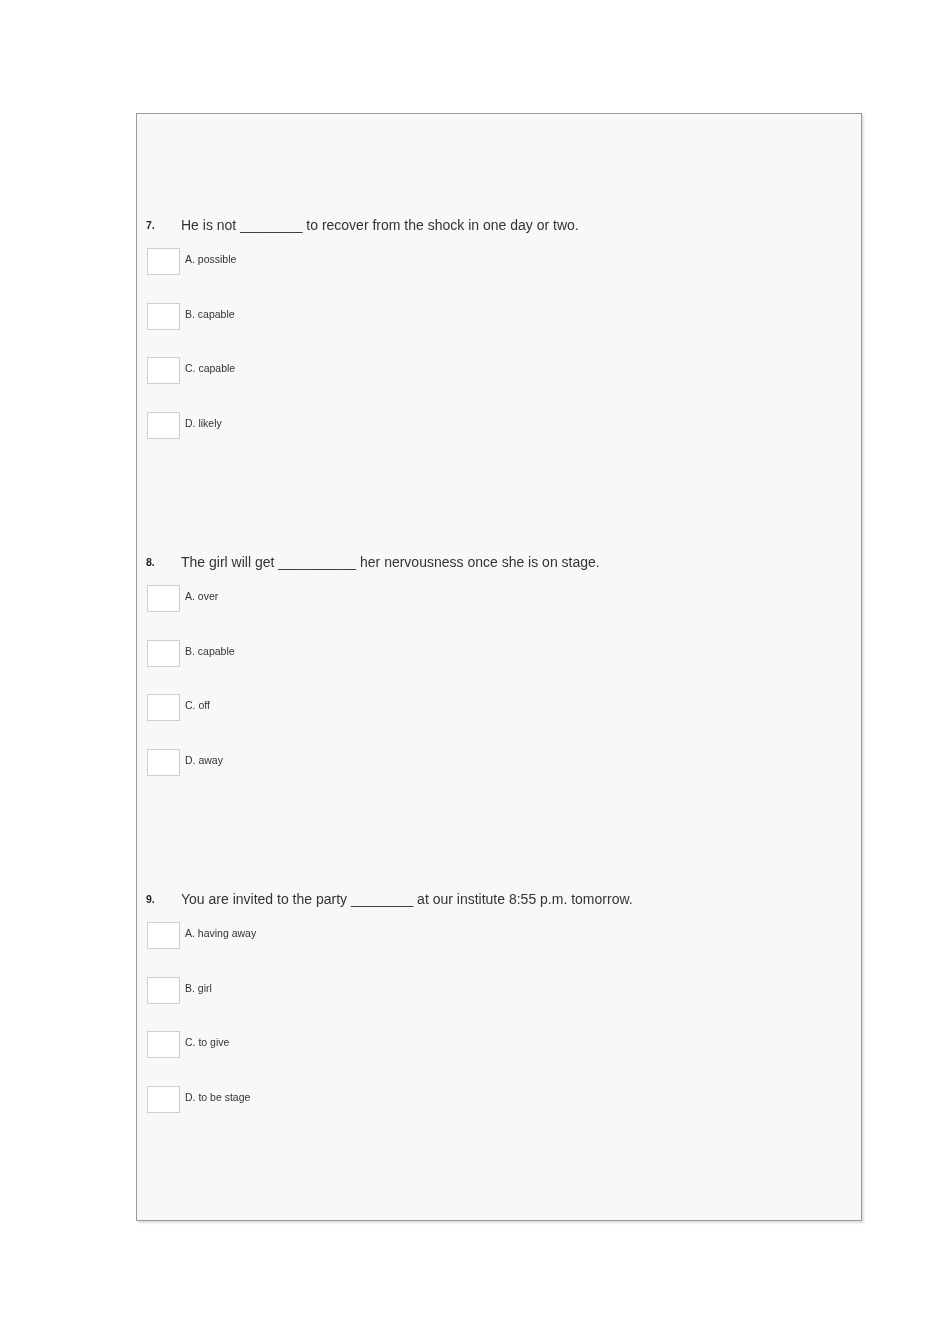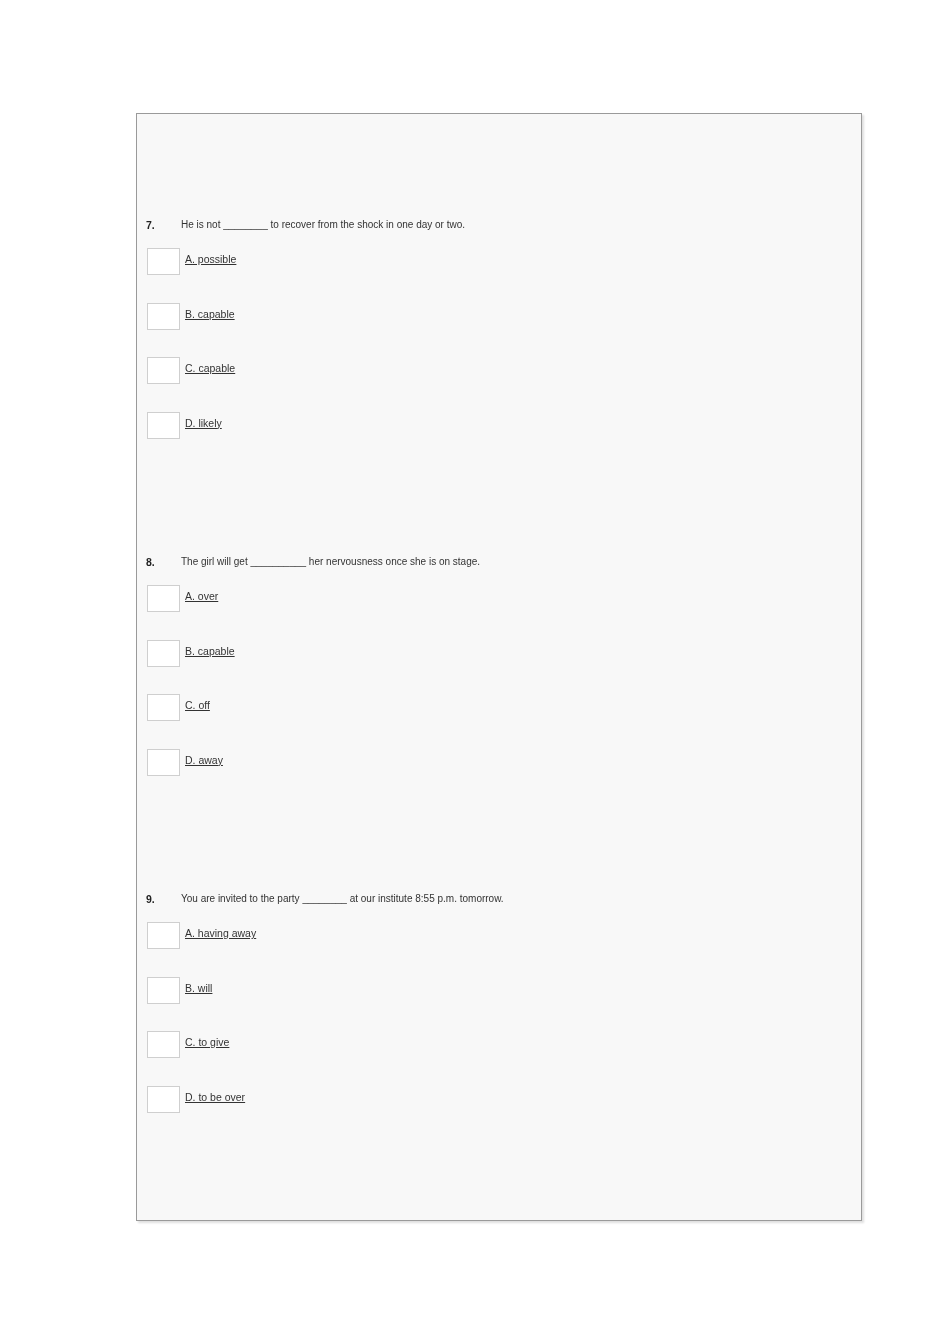--- a/index.html
+++ b/index.html
@@ -53,21 +53,21 @@
     top: 0;
     font-size: 10.5px;
     font-weight: bold;
     color: #222222;
     line-height: 14px;
   }
   .q-text {
     position: absolute;
     left: 44px;
     top: 0;
-    font-size: 10px;
+    font-size: 14px;
     color: #333333;
     line-height: 14px;
     white-space: pre;
   }
 
   .options {
     position: relative;
     margin-top: 0;
   }
   .option-row {
@@ -95,21 +95,20 @@
   }
 
   .option-label {
     position: absolute;
     left: 48px;
     top: 4px;
     font-size: 10.5px;
     color: #333333;
     line-height: 14px;
     white-space: pre;
-    text-decoration: underline;
   }
 </style>
 </head>
 <body>
 
 <div id="quiz-page">
   <div class="page-inner">
 
     <div class="question-block q0">
       <div class="question-stem">
@@ -166,27 +165,27 @@
         <span class="q-number">9.</span>
         <span class="q-text">You are invited to the party ________ at our institute 8:55 p.m. tomorrow.</span>
       </div>
       <div class="options">
         <div class="option-row o0">
           <span class="option-checkbox"></span>
           <span class="option-label">A. having away</span>
         </div>
         <div class="option-row o1">
           <span class="option-checkbox"></span>
-          <span class="option-label">B. will</span>
+          <span class="option-label">B. girl</span>
         </div>
         <div class="option-row o2">
           <span class="option-checkbox"></span>
           <span class="option-label">C. to give</span>
         </div>
         <div class="option-row o3">
           <span class="option-checkbox"></span>
-          <span class="option-label">D. to be over</span>
+          <span class="option-label">D. to be stage</span>
         </div>
       </div>
     </div>
 
   </div>
 </div>
 
 </body></html>

